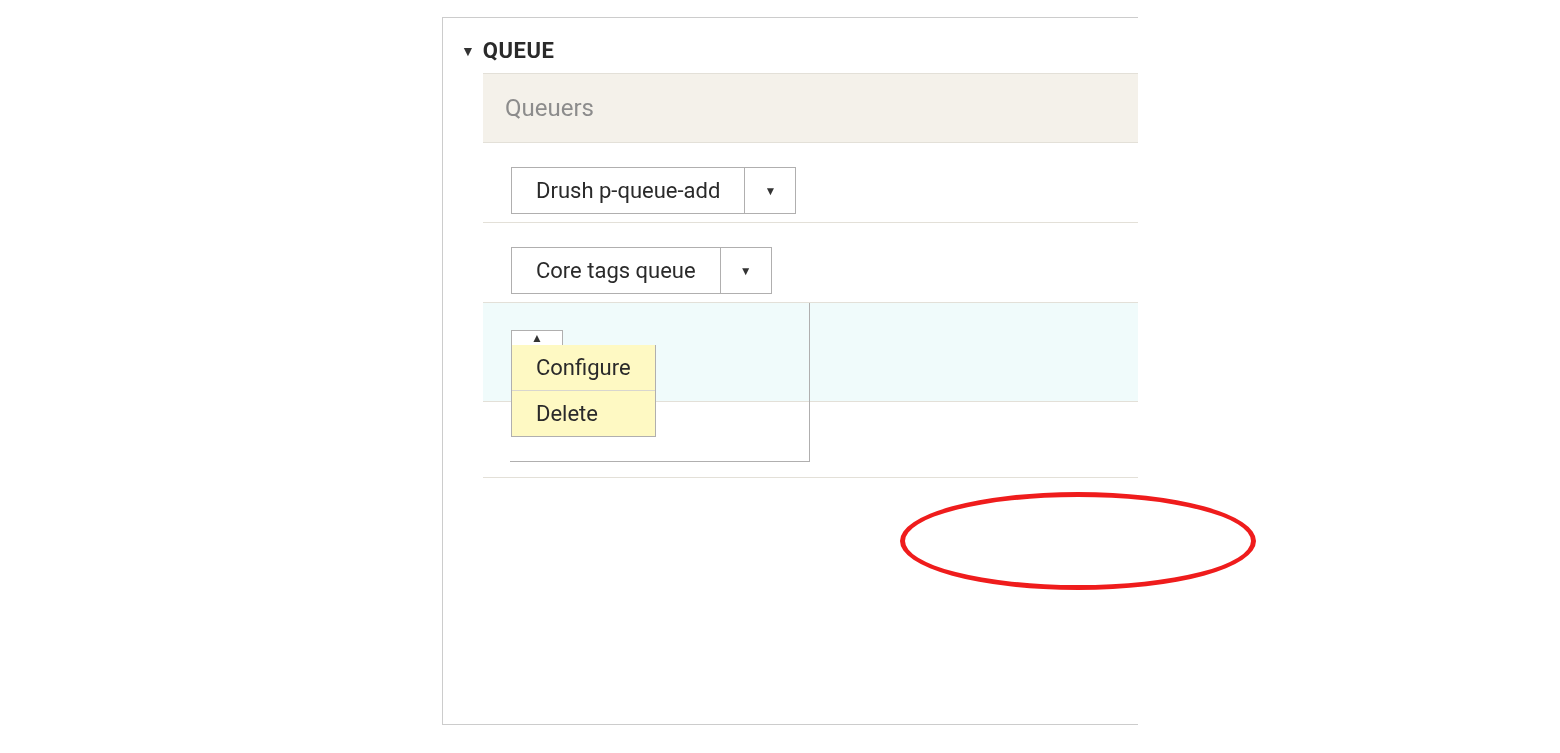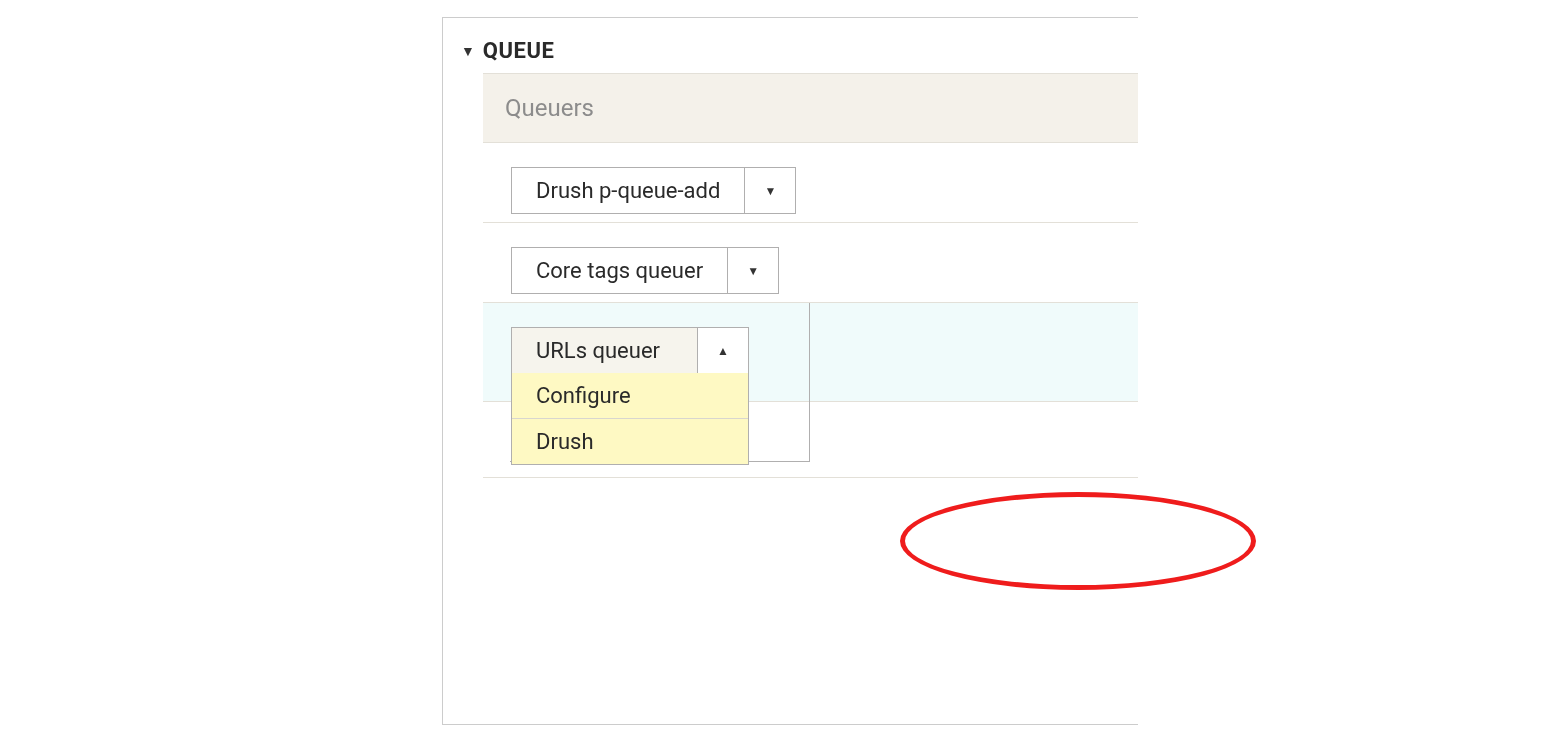--- a/index.html
+++ b/index.html
@@ -163,37 +163,36 @@
       <div class="dropbutton">
         <div class="dropbutton-label">Drush p-queue-add</div>
         <div class="dropbutton-toggle">
           <span class="caret-down">▼</span>
         </div>
       </div>
     </div>
 
     <div class="queuer-row">
       <div class="dropbutton">
-        <div class="dropbutton-label">Core tags queuer</div>
+        <div class="dropbutton-label">Core tags queue</div>
         <div class="dropbutton-toggle">
           <span class="caret-down">▼</span>
         </div>
       </div>
     </div>
 
     <div class="queuer-row active" style="padding-bottom:0; border-bottom:none; height:98px;">
       <div class="overflow-border"></div>
       <div class="dropbutton" style="z-index:20;">
-        <div class="dropbutton-label" style="min-width:186px;">URLs queuer</div>
         <div class="dropbutton-toggle">
           <span class="caret-up">▲</span>
         </div>
         <div class="dropdown-menu">
           <div class="dropdown-item">Configure</div>
-          <div class="dropdown-item">Drush</div>
+          <div class="dropdown-item">Delete</div>
         </div>
       </div>
     </div>
 
     <div style="border-top:1px solid #e3e0d8; margin-top:0;"></div>
   </div>
 
   <div class="divider-bottom"></div>
 
 </div>

